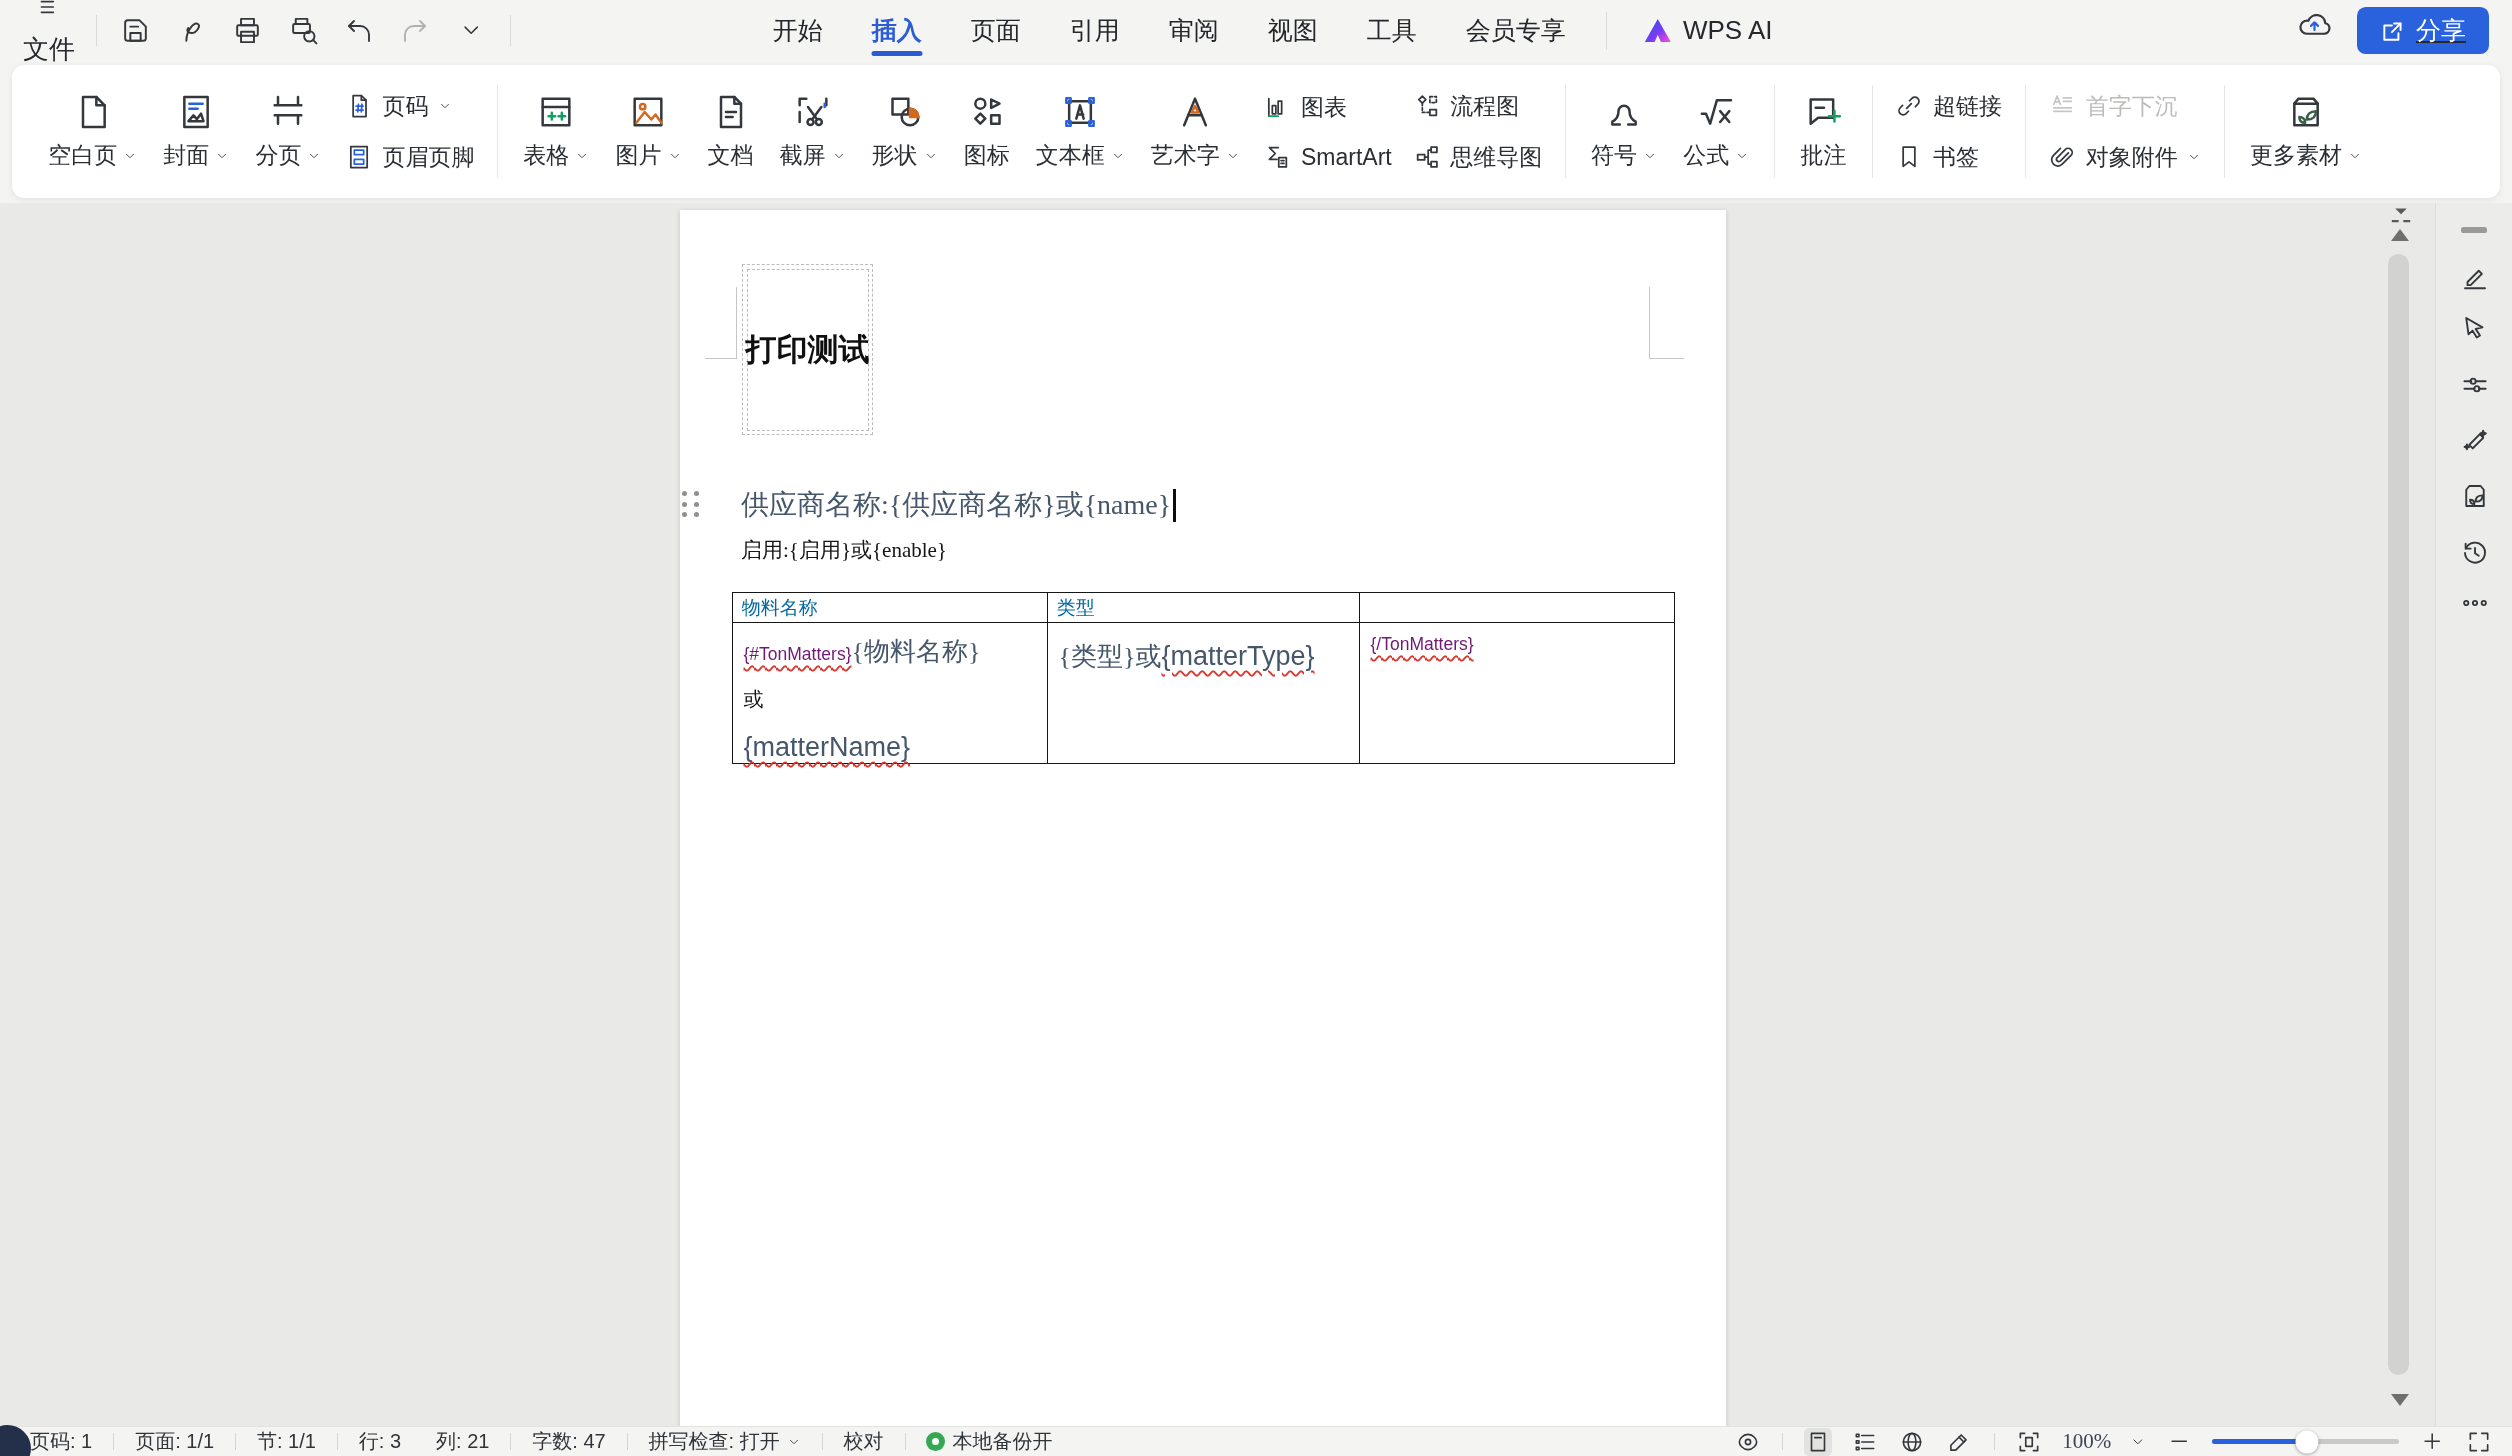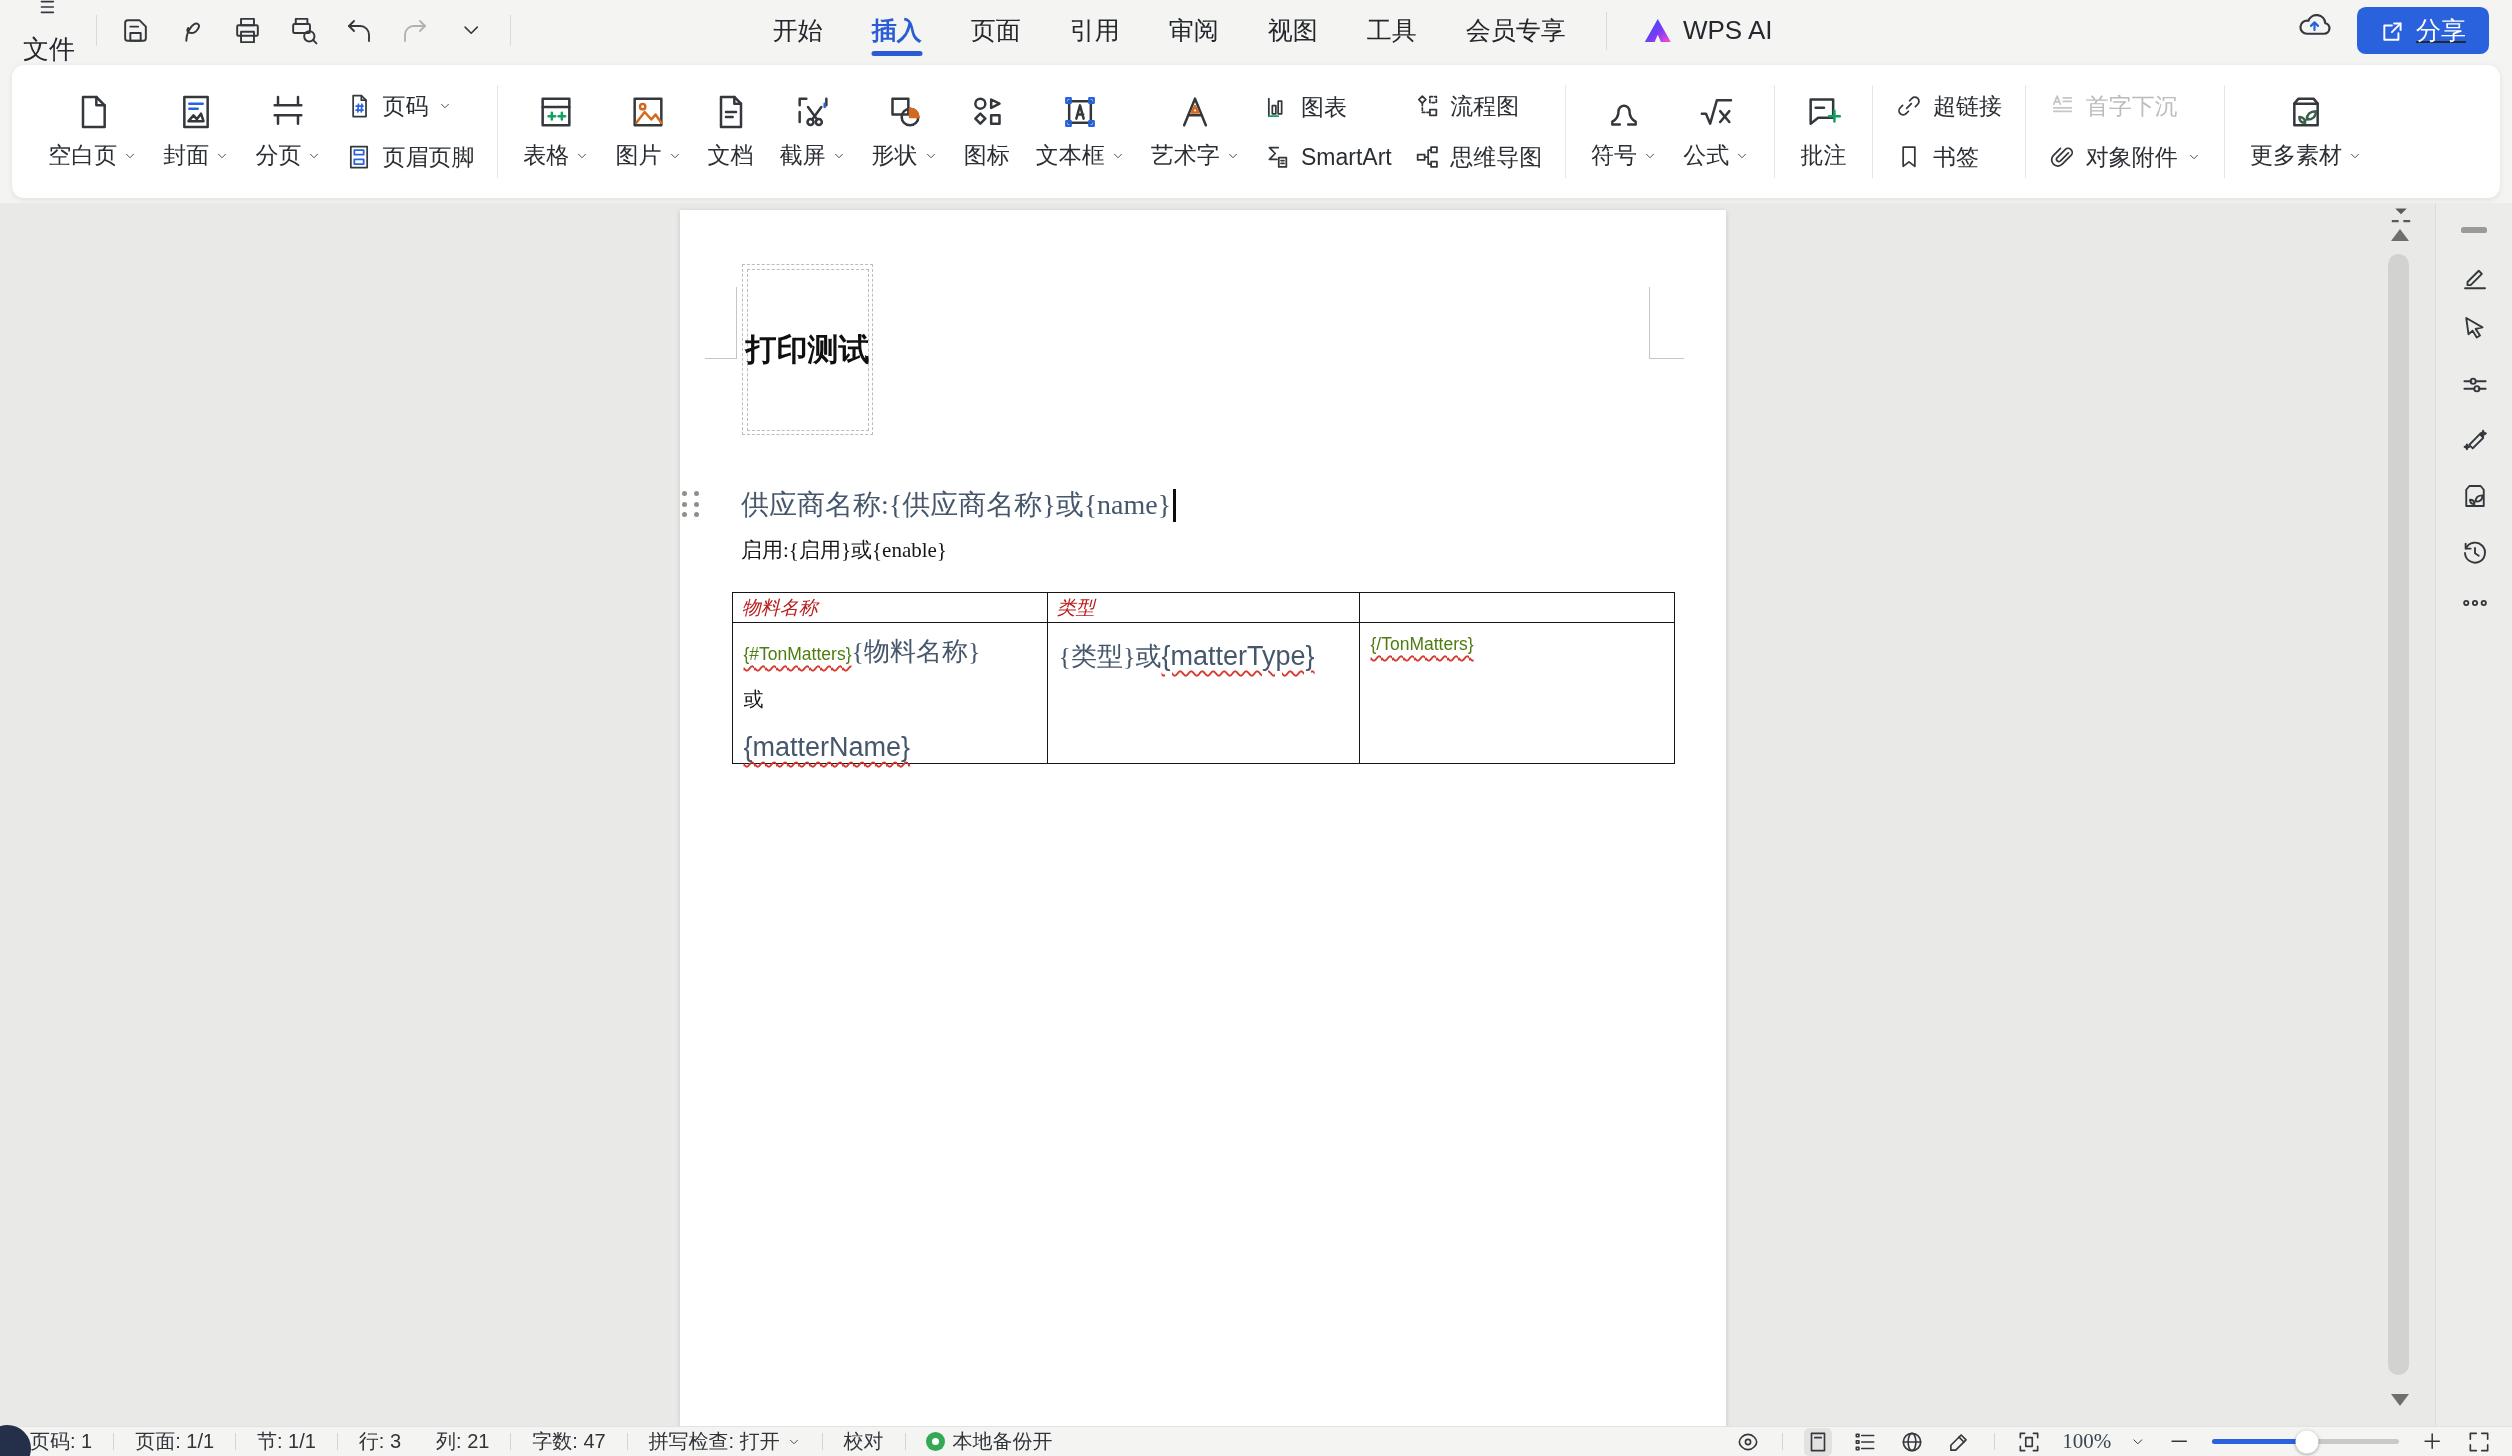--- a/index.html
+++ b/index.html
@@ -45,23 +45,23 @@
   .frame { position:absolute; left:62px; top:54px; width:131px; height:171px; border:1.7px dashed #bcbcba; padding:3.5px; cursor:move; }
   .frame-inner { width:100%; height:100%; border:1.7px dashed #bcbcba; display:flex; align-items:center; justify-content:center; }
   .doc-title { font-family:"Liberation Serif","DejaVu Serif",serif; font-weight:bold; font-size:31px; color:#0f0f0f; white-space:nowrap; }
   .handle { position:absolute; left:1.7px; top:281px; width:21px; height:28px; display:grid; grid-template-columns:repeat(2,1fr); gap:3.5px; cursor:grab; }
   .handle i { width:5.2px; height:5.2px; border-radius:50%; background:#8f8f8d; }
   .line1 { position:absolute; left:61px; top:276px; font-family:"Liberation Serif","DejaVu Serif",serif; font-size:28px; color:#46576b; display:flex; align-items:center; white-space:nowrap; }
   .caret { display:inline-block; width:3.5px; height:33px; background:#0d0d0d; margin-left:1.7px; }
   .line2 { position:absolute; left:61px; top:326px; font-family:"Liberation Serif","DejaVu Serif",serif; font-size:21px; color:#161616; white-space:nowrap; }
   .dtable { position:absolute; left:52px; top:382px; width:942px; border-collapse:collapse; table-layout:fixed; }
   .dtable th, .dtable td { border:1.7px solid #161616; vertical-align:top; text-align:left; }
-  .dtable th { height:17px; font-size:19px; font-weight:normal; color:#b91c1c; padding:1.7px 8.7px;font-style:italic; }
+  .dtable th { height:17px; font-size:19px; font-weight:normal; color:#0369a1; padding:1.7px 8.7px; }
   .dtable td { height:134px; padding:10.5px 10.5px 0; }
-  .tag-small { font-size:17.5px; color:#4d7c0f; white-space:nowrap; }
+  .tag-small { font-size:17.5px; color:#701a75; white-space:nowrap; }
   .field-big { font-family:"Liberation Serif","DejaVu Serif",serif; font-size:26px; color:#46576b; white-space:nowrap; }
   .alt-big { font-size:27px; color:#46576b; white-space:nowrap; }
   .or-word { font-family:"Liberation Serif","DejaVu Serif",serif; font-size:20px; color:#161616; margin-top:17.5px; }
   .sq { text-decoration:underline; text-decoration-style:wavy; text-decoration-color:#d63a31; text-decoration-thickness:1.7px; text-underline-offset:5.2px; }
 
   
   .collapse-btn { position:absolute; left:2387px; top:1.7px; width:28px; height:23px; cursor:pointer; }
   .scroll-up { position:absolute; left:2391px; top:26px; width:0; height:0; border-left:9.6px solid transparent; border-right:9.6px solid transparent; border-bottom:12.2px solid #6f6f6d; cursor:pointer; }
   .scroll-thumb { position:absolute; left:2388px; top:51px; width:21px; height:1121px; background:#d2d2d0; border-radius:10.5px; cursor:pointer; }
   .scroll-down { position:absolute; left:2391px; top:1191px; width:0; height:0; border-left:9.6px solid transparent; border-right:9.6px solid transparent; border-top:12.2px solid #6f6f6d; cursor:pointer; }

